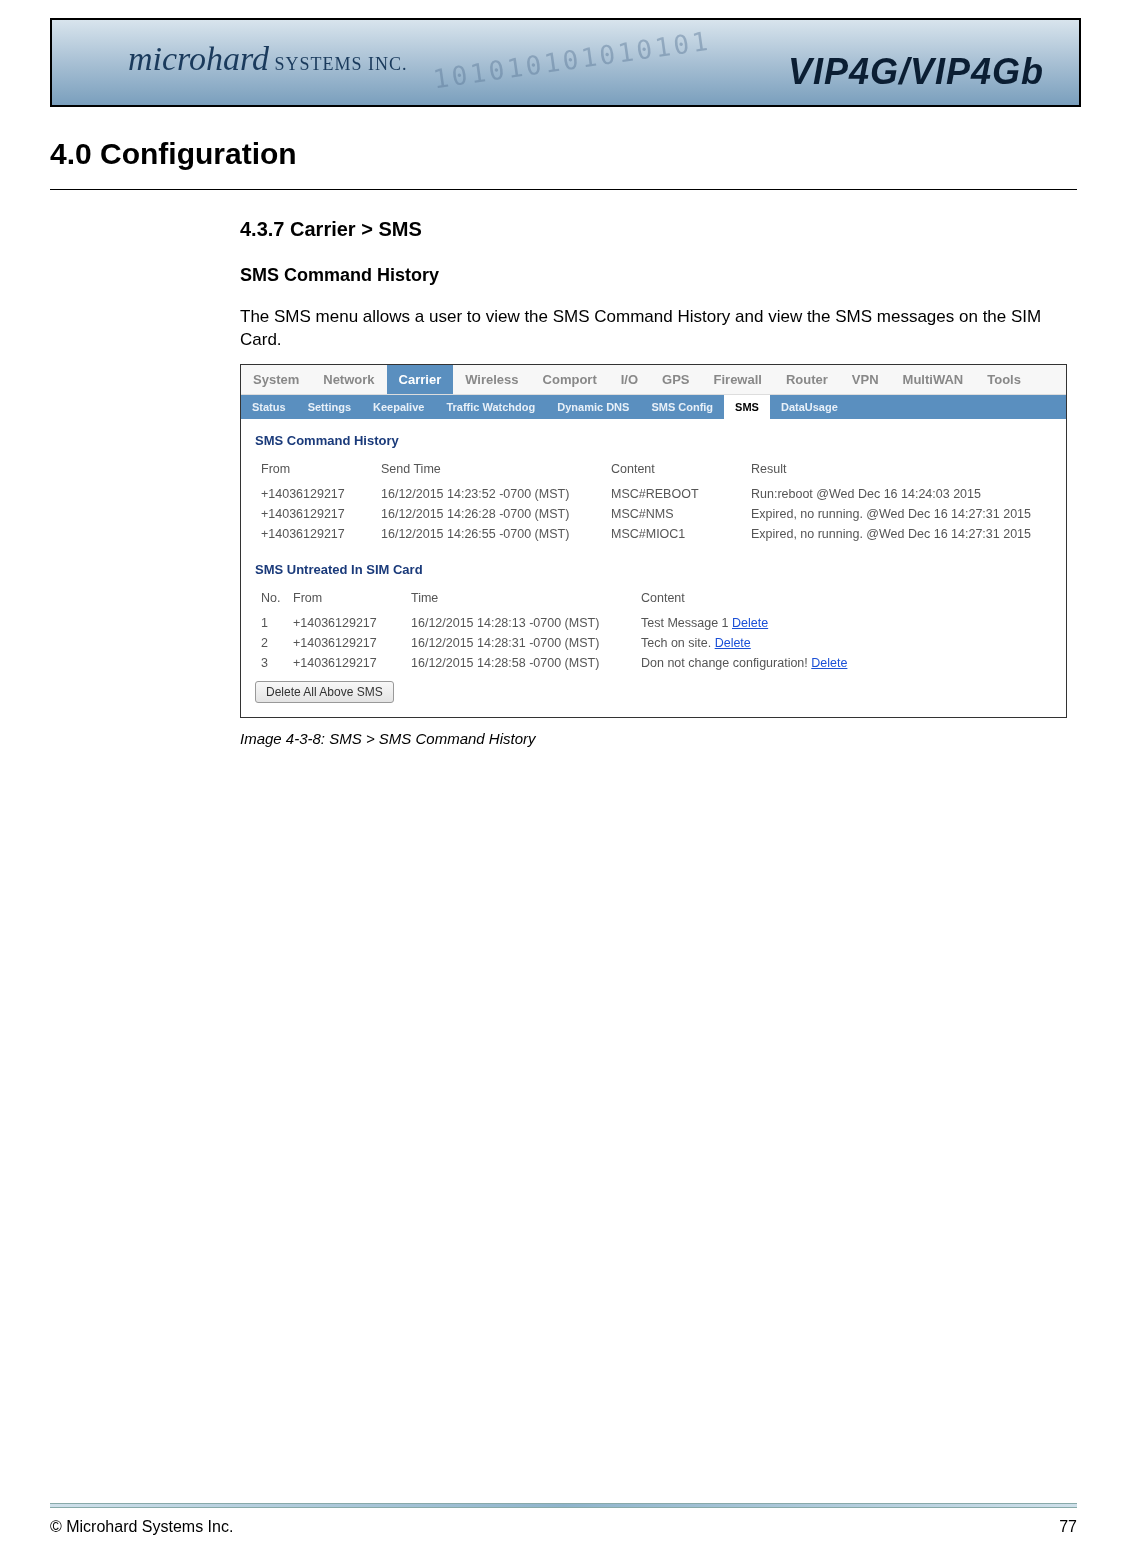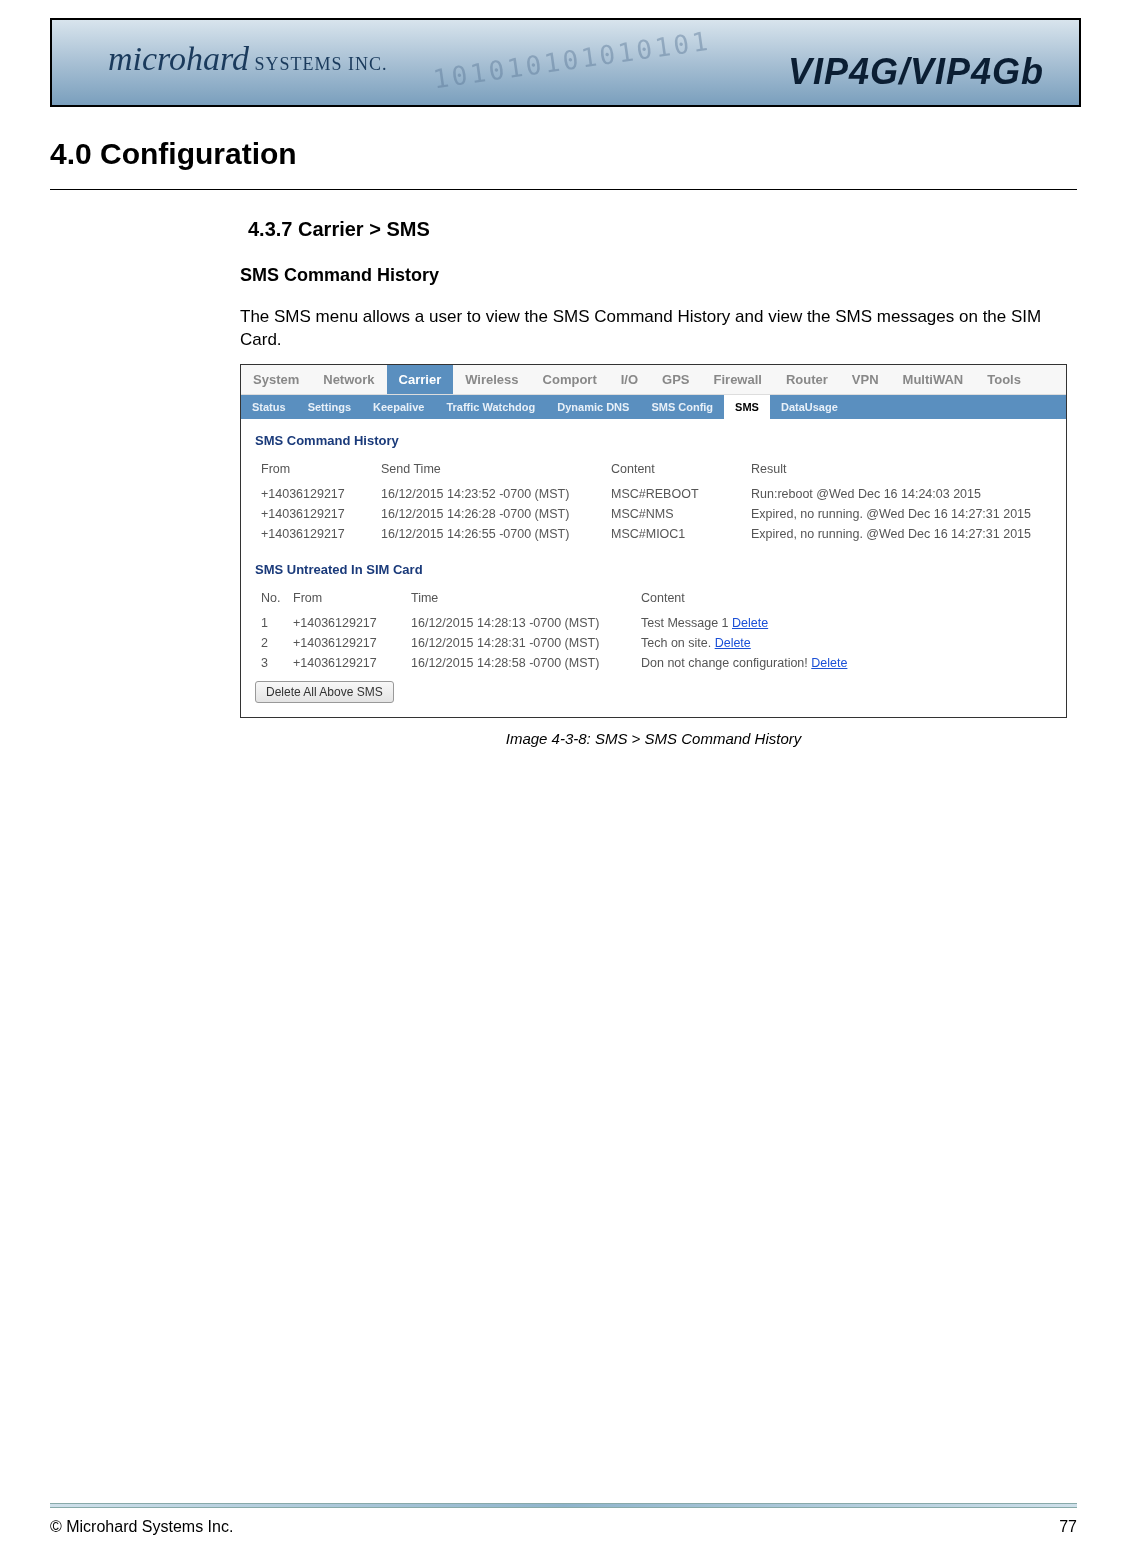--- a/index.html
+++ b/index.html
@@ -19,21 +19,21 @@
   .page-border {
     border: 2px solid #000;
     width: 100%;
     height: 85px;
     position: relative;
     overflow: hidden;
     background: linear-gradient(to bottom, #d8e4ed 0%, #a8c0d4 50%, #7a9fbd 100%);
   }
   .banner-left {
     position: absolute;
-    left: 56px;
+    left: 76px;
     top: 20px;
     font-family: "Times New Roman", serif;
     font-size: 28px;
     color: #1a3a5c;
   }
   .banner-left .m {
     font-size: 34px;
     font-style: italic;
   }
   .banner-left .sys {
@@ -73,21 +73,21 @@
     border-top: 1.5px solid #000;
     margin: 0 0 28px 0;
   }
   .content {
     margin-left: 190px;
     margin-right: 10px;
   }
   h2.subsection {
     font-size: 20px;
     font-weight: bold;
-    margin: 0 0 24px 8px;
+    margin: 0 0 24px 0;
   }
   h3.subsub {
     font-size: 18px;
     font-weight: bold;
     margin: 0 0 20px 0;
   }
   p.body {
     font-size: 17px;
     margin: 0 0 12px 0;
     line-height: 1.35;
@@ -175,21 +175,21 @@
     padding: 3px 10px;
     font-size: 12px;
     color: #333;
     cursor: pointer;
   }
   .btn-row {
     text-align: left;
     margin-top: 8px;
   }
   .caption {
-    text-align: center;
+    text-align: left;
     font-style: italic;
     font-size: 15px;
     margin-top: 6px;
   }
   .footer {
     position: absolute;
     bottom: 28px;
     left: 50px;
     right: 50px;
   }

